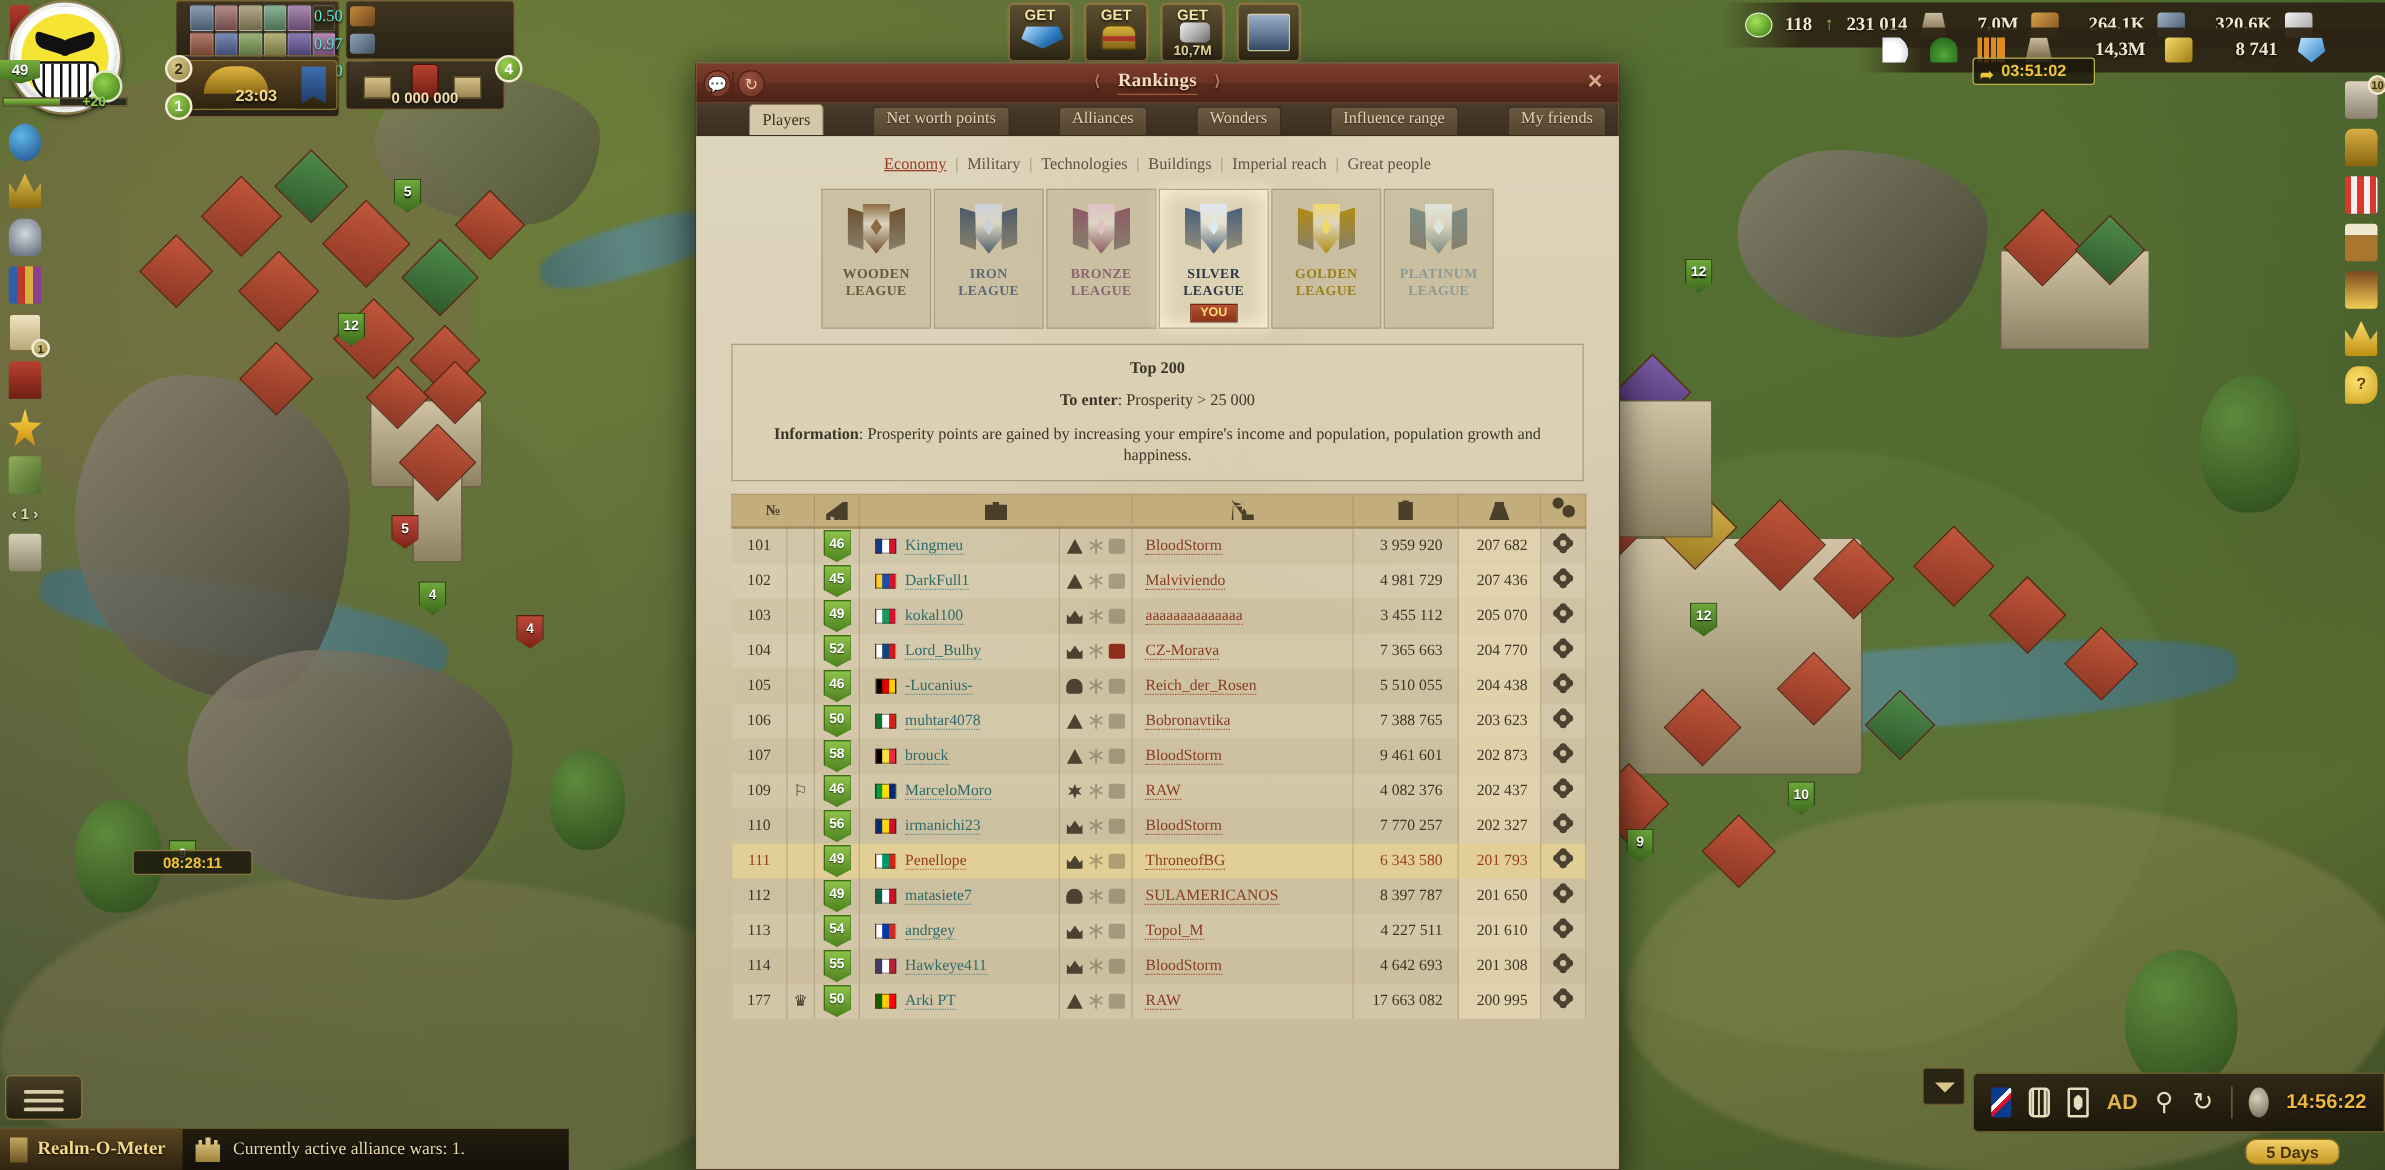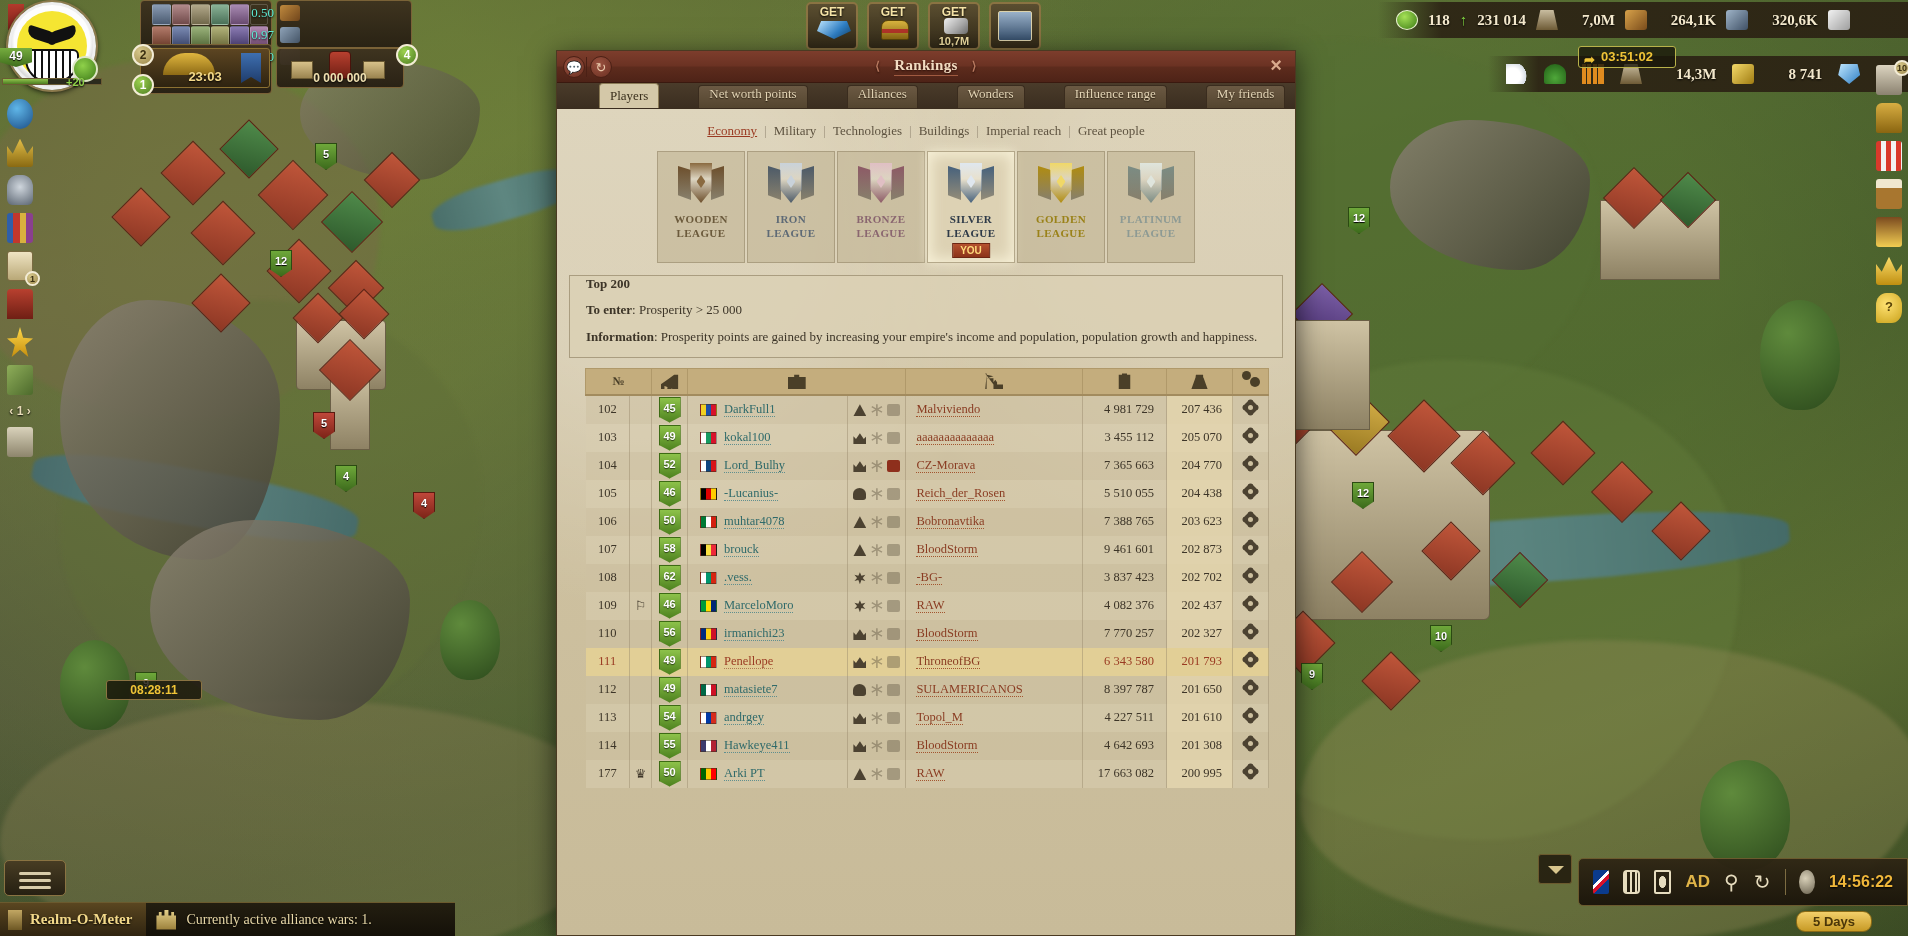--- a/index.html
+++ b/index.html
@@ -136,21 +136,21 @@
   }
   .portrait-btn i { position:absolute; inset:7px; background:linear-gradient(180deg,#9ab1c9,#37506d); border:1px solid #dcd2ac; border-radius:2px; }
 
   #hud-right-1, #hud-right-2 {
     position:absolute; right:0; height:36px; display:flex; align-items:center; gap:10px;
     padding:0 12px 0 18px; color:#f3e8cc; font:bold 15px "Liberation Serif",serif;
     background:linear-gradient(90deg,rgba(40,32,18,0),rgba(44,35,20,.92) 12%,rgba(44,35,20,.94));
     text-shadow:0 1px 2px #000;
   }
   #hud-right-1 { top:2px; width:530px; }
-  #hud-right-2 { top:56px; width:420px;gap:16px; }
+  #hud-right-2 { top:22px; width:420px;gap:16px; }
   .hico { width:22px; height:20px; display:inline-block; }
   .hico.smiley { border-radius:50%; background:radial-gradient(circle at 38% 32%,#a5e157,#3b7a14); border:1px solid #e6f0cd; }
   .hico.king { background:linear-gradient(180deg,#c9bda0,#6e5b36); clip-path:polygon(20% 0,80% 0,100% 100%,0 100%); }
   .hico.wood2 { background:linear-gradient(135deg,#d8a24a,#7a4c1b); border-radius:3px; }
   .hico.iron2 { background:linear-gradient(135deg,#9fb4c8,#3f5065); border-radius:3px; }
   .hico.stone2 { background:linear-gradient(135deg,#f2f2f2,#9e9e9e); border-radius:3px; }
   .hico.gold2 { background:linear-gradient(135deg,#f4da6a,#a07c12); border-radius:3px; }
   .hico.gem2 { background:linear-gradient(135deg,#bfe6ff,#2f7fc4); clip-path:polygon(12% 0,88% 0,100% 55%,50% 100%,0 55%); }
   .hico.cloud { background:radial-gradient(circle at 30% 60%,#fff 40%,#d7dde4 70%,transparent 72%); }
   .hico.helm { background:radial-gradient(circle at 50% 70%,#4fa83a,#1f5a14); border-radius:50% 50% 10% 10%; }
@@ -296,22 +296,22 @@
   .badge .wing { position:absolute; top:3px; width:13px; height:34px; }
   .badge .wing.l { left:0; clip-path:polygon(0 0,100% 12%,100% 100%,0 86%); }
   .badge .wing.r { right:0; clip-path:polygon(0 12%,100% 0,100% 86%,0 100%); }
   .badge .shield {
     position:absolute; left:50%; transform:translateX(-50%); top:0; width:22px; height:40px;
     clip-path:polygon(0 0,100% 0,100% 66%,50% 100%,0 66%);
   }
   .badge .gemc { position:absolute; left:50%; transform:translateX(-50%); top:12px; width:9px; height:13px; clip-path:polygon(50% 0,100% 50%,50% 100%,0 50%); }
 
   #infobox {
-    margin:12px 12px 0; background:rgba(219,208,180,.75);
-    border:1px solid rgba(150,136,106,.7); padding:0 16px 12px; 
+    margin:12px 28px 0; background:rgba(219,208,180,.75);
+    border:1px solid rgba(150,136,106,.7); padding:10px 16px 12px; text-align:center;
     color:#3d3528; font:13px "Liberation Serif",serif;
   }
   #infobox .t200 { font-weight:bold; font-size:13px; }
   #infobox .enter { margin-top:10px; }
   #infobox .enter b { font-weight:bold; }
   #infobox .info { margin-top:10px; line-height:17px; }
 
   
   #rank-table { margin:10px 28px 0; width:684px; border-collapse:collapse; }
   #rank-table thead th {
@@ -791,20 +791,31 @@
           <th class="c-lvl"><span class="hdr-ico bars3"></span></th>
           <th colspan="2"><span class="hdr-ico card"></span></th>
           <th><span class="hdr-ico flagfort"></span></th>
           <th class="c-nw" style="text-align:center;padding:0"><span class="hdr-ico clip"></span></th>
           <th class="c-pts" style="text-align:center;padding:0;background:#c4ad7d"><span class="hdr-ico moneybag"></span></th>
           <th class="c-gear"><span class="hdr-gearstack"><i></i><i></i></span></th>
         </tr>
       </thead>
       <tbody id="rank-body">
           <tr class="">
+            <td class="c-rank">101</td>
+            <td class="c-flagmark"></td>
+            <td class="c-lvl"><span class="lvlflag">46</span></td>
+            <td class="c-name"><span class="flag" style="background:linear-gradient(90deg,#0b3b8c 0 33%,#ffffff 33% 66%,#d8122b 66% 100%)"></span><a class="pname">Kingmeu</a></td>
+            <td class="c-badges"><span class="bico pyr"></span><span class="bico snow"></span><span class="bico chat"></span></td>
+            <td class="c-alli"><a class="aname">BloodStorm</a></td>
+            <td class="c-nw">3 959 920</td>
+            <td class="c-pts">207 682</td>
+            <td class="c-gear"><span class="gear"></span></td>
+          </tr>
+          <tr class="">
             <td class="c-rank">102</td>
             <td class="c-flagmark"></td>
             <td class="c-lvl"><span class="lvlflag">45</span></td>
             <td class="c-name"><span class="flag" style="background:linear-gradient(90deg,#f2d024 0 33%,#1d4ea8 33% 66%,#d8122b 66% 100%)"></span><a class="pname">DarkFull1</a></td>
             <td class="c-badges"><span class="bico pyr"></span><span class="bico snow"></span><span class="bico chat"></span></td>
             <td class="c-alli"><a class="aname">Malviviendo</a></td>
             <td class="c-nw">4 981 729</td>
             <td class="c-pts">207 436</td>
             <td class="c-gear"><span class="gear"></span></td>
           </tr>
@@ -854,31 +865,20 @@
           </tr>
           <tr class="">
             <td class="c-rank">107</td>
             <td class="c-flagmark"></td>
             <td class="c-lvl"><span class="lvlflag">58</span></td>
             <td class="c-name"><span class="flag" style="background:linear-gradient(90deg,#000000 0 33%,#fae042 33% 66%,#ed2939 66% 100%)"></span><a class="pname">brouck</a></td>
             <td class="c-badges"><span class="bico pyr"></span><span class="bico snow"></span><span class="bico chat"></span></td>
             <td class="c-alli"><a class="aname">BloodStorm</a></td>
             <td class="c-nw">9 461 601</td>
             <td class="c-pts">202 873</td>
-            <td class="c-gear"><span class="gear"></span></td>
-          </tr>
-          <tr class="">
-            <td class="c-rank">108</td>
-            <td class="c-flagmark"></td>
-            <td class="c-lvl"><span class="lvlflag">62</span></td>
-            <td class="c-name"><span class="flag" style="background:linear-gradient(90deg,#ffffff 0 33%,#00966e 33% 66%,#d62612 66% 100%)"></span><a class="pname">.vess.</a></td>
-            <td class="c-badges"><span class="bico clover"></span><span class="bico snow"></span><span class="bico chat"></span></td>
-            <td class="c-alli"><a class="aname">-BG-</a></td>
-            <td class="c-nw">3 837 423</td>
-            <td class="c-pts">202 702</td>
             <td class="c-gear"><span class="gear"></span></td>
           </tr>
           <tr class="">
             <td class="c-rank">109</td>
             <td class="c-flagmark">⚐</td>
             <td class="c-lvl"><span class="lvlflag">46</span></td>
             <td class="c-name"><span class="flag" style="background:linear-gradient(90deg,#009b3a 0 33%,#fedf00 33% 66%,#002776 66% 100%)"></span><a class="pname">MarceloMoro</a></td>
             <td class="c-badges"><span class="bico clover"></span><span class="bico snow"></span><span class="bico chat"></span></td>
             <td class="c-alli"><a class="aname">RAW</a></td>
             <td class="c-nw">4 082 376</td>

